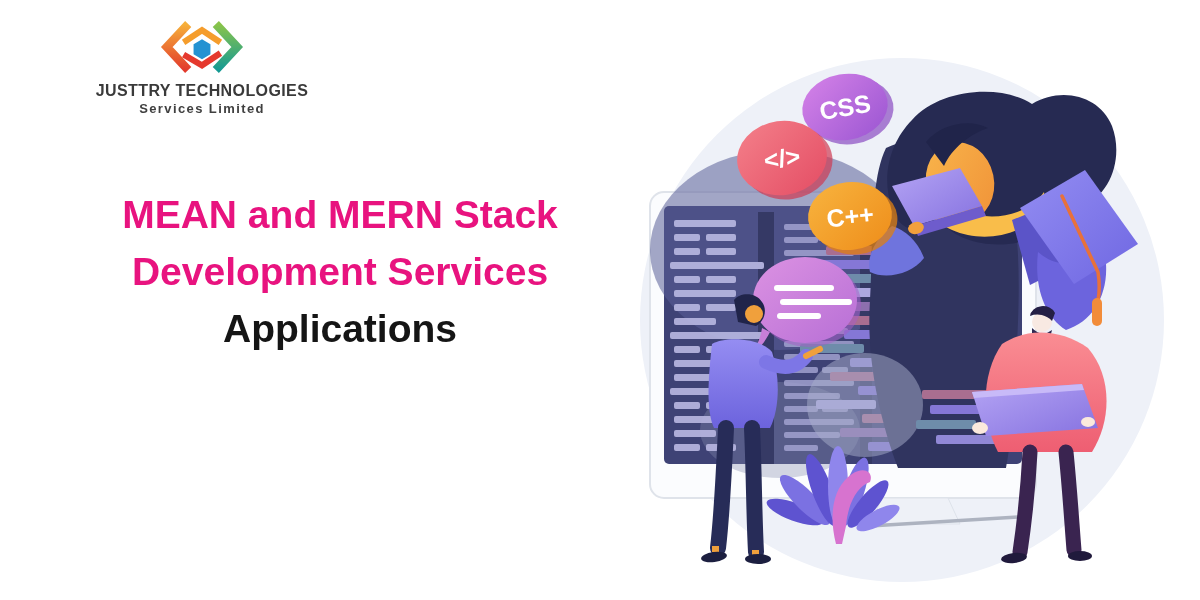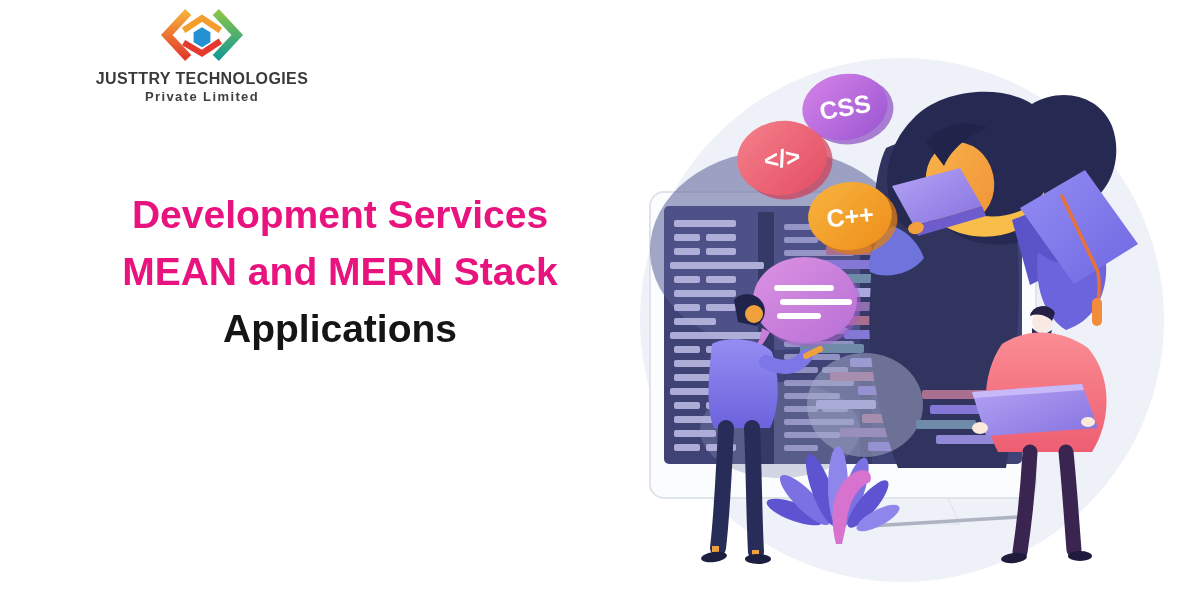--- a/index.html
+++ b/index.html
@@ -1,19 +1,19 @@
 <!DOCTYPE html>
 <html><head>
 <meta charset="utf-8">
 <style>
   html,body{margin:0;padding:0;background:#ffffff;}
   .banner{position:relative;width:1200px;height:600px;background:#ffffff;overflow:hidden;
           font-family:"Liberation Sans",sans-serif;}
   
-  .logo{position:absolute;left:88px;top:4px;width:228px;text-align:center;}
+  .logo{position:absolute;left:88px;top:16px;width:228px;text-align:center;}
   .logo-icon{display:block;margin:0 auto 3px auto;}
   .company{font-weight:700;font-size:16px;line-height:1.2;color:#3a3a3a;letter-spacing:.4px;white-space:nowrap;}
   .subtitle{font-weight:700;font-size:13px;line-height:1.35;color:#404040;letter-spacing:1.4px;}
   
   .headline{position:absolute;left:70px;top:186px;width:540px;text-align:center;
             font-weight:700;font-size:39px;line-height:57px;}
   .headline .accent{color:#e8137f;}
   .headline .dark{color:#151515;}
   
   .illustration{position:absolute;left:630px;top:0;width:570px;height:600px;margin:0;}
@@ -36,26 +36,26 @@
             <stop offset="1" stop-color="#159a93"></stop>
         </linearGradient>
       </defs>
       <path d="M42,10 L14,40 L42,70" fill="none" stroke="url(#lgOR)" stroke-width="11"></path>
       <path d="M78,10 L106,40 L78,70" fill="none" stroke="url(#lgGT)" stroke-width="11"></path>
       <path d="M36,34 L60,18 L84,34" fill="none" stroke="#f59d2c" stroke-width="8"></path>
       <path d="M84,48 L60,64 L36,50" fill="none" stroke="#e5392e" stroke-width="8"></path>
       <polygon points="60,30 71,36.5 71,49.5 60,56 49,49.5 49,36.5" fill="#2492d2"></polygon>
     </svg>
     <div class="company">JUSTTRY TECHNOLOGIES</div>
-    <div class="subtitle">Private Limited</div>
+    <div class="subtitle">Services Limited</div>
   </header>
 
   <main class="headline">
+    <div class="accent">MEAN and MERN Stack</div>
     <div class="accent">Development Services</div>
-    <div class="accent">MEAN and MERN Stack</div>
     <div class="dark">Applications</div>
   </main>
 
   <figure class="illustration">
     <svg width="570" height="600" viewBox="0 0 570 600">
       <defs>
         <linearGradient id="gCSS" x1="0" y1="0" x2="1" y2="1">
           <stop offset="0" stop-color="#d683e8"></stop>
             <stop offset="1" stop-color="#9a55d2"></stop>
         </linearGradient>

